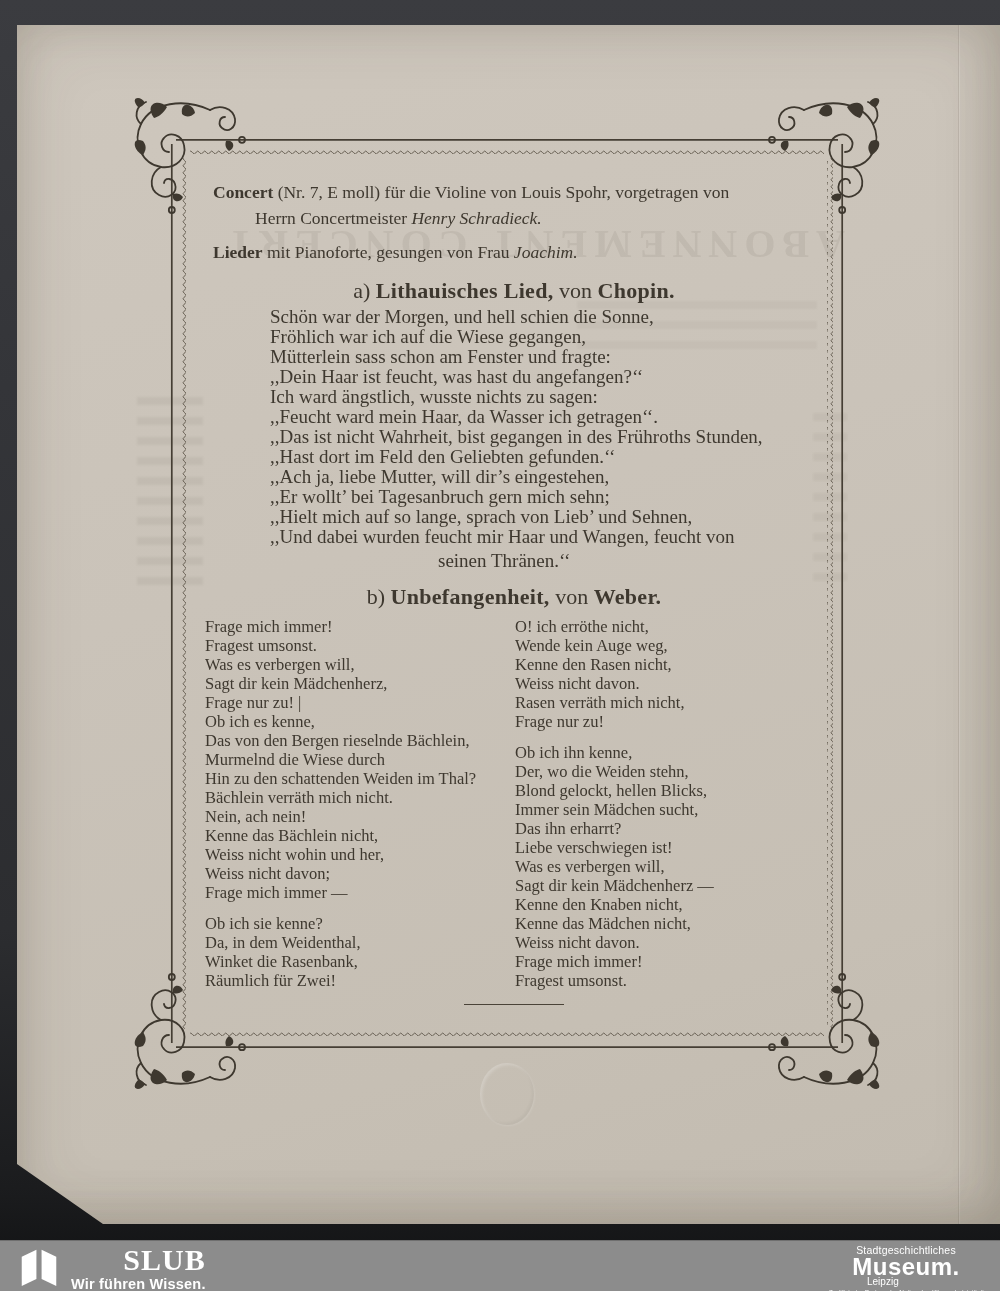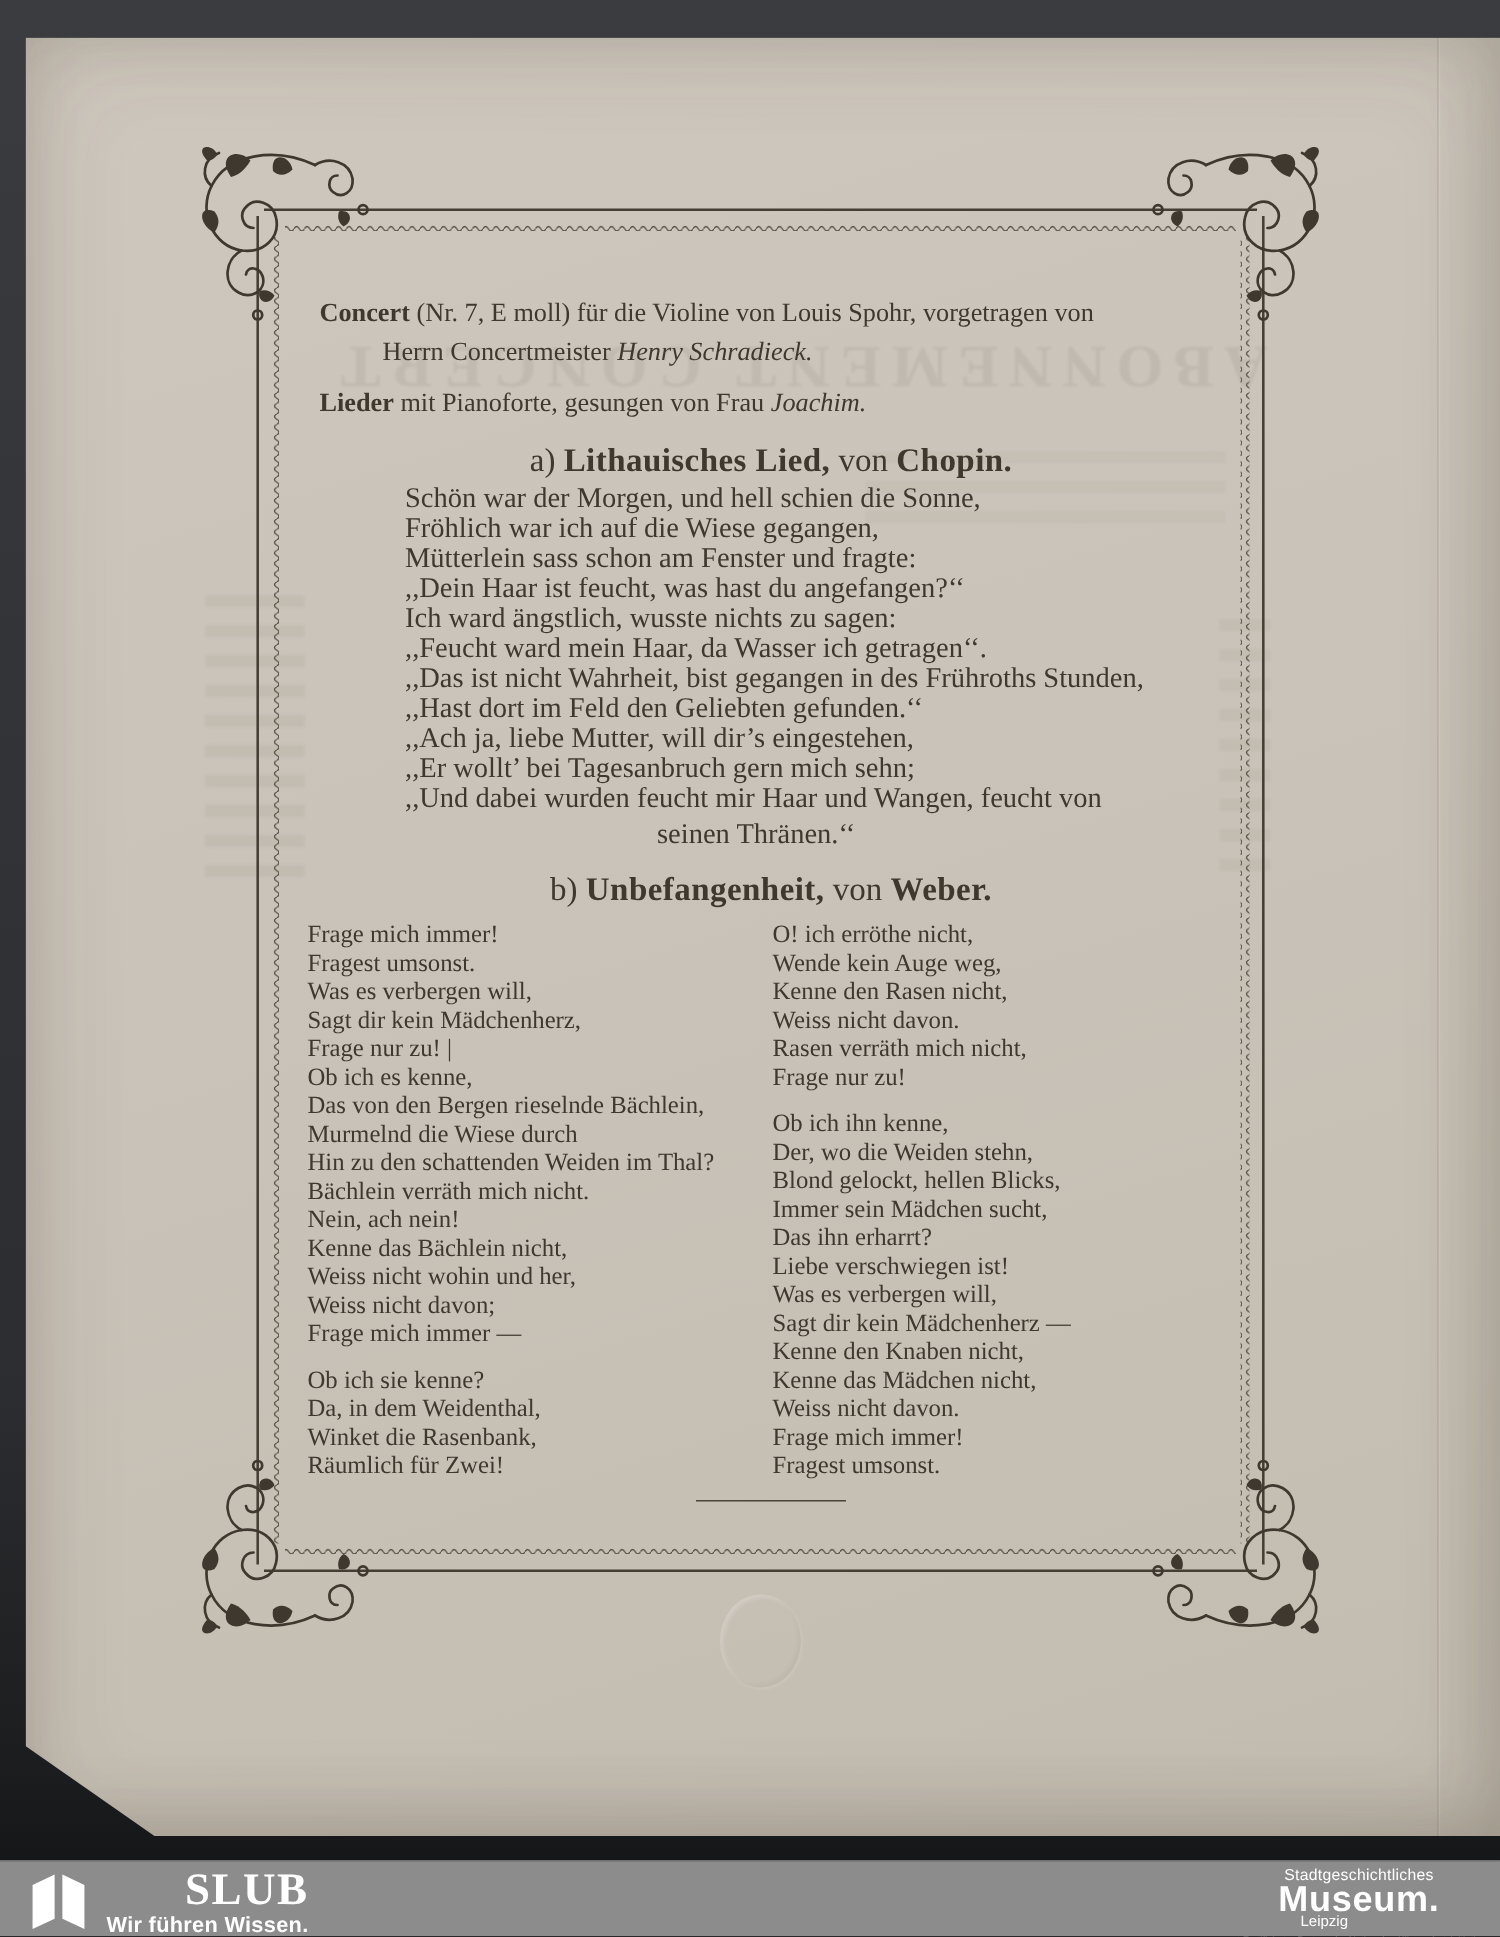--- a/index.html
+++ b/index.html
@@ -23,21 +23,21 @@
          background:repeating-linear-gradient(180deg, rgba(60,50,40,.055) 0 8px, transparent 8px 20px);}
   .smudge.a{left:120px;top:372px;width:66px;height:190px;}
   .smudge.b{left:796px;top:388px;width:34px;height:170px;opacity:.8;}
   .smudge.c{left:560px;top:276px;width:240px;height:58px;opacity:.7;}
   .stamp{position:absolute;left:463px;top:1038px;width:54px;height:62px;border-radius:50%;opacity:.55;
          box-shadow:inset 2px 2px 3px rgba(255,255,255,.38), inset -2px -2px 3px rgba(0,0,0,.07), 1px 1px 2px rgba(255,255,255,.22);}
   
   .frame-svg{position:absolute;left:109px;top:69px;width:762px;height:999px;overflow:visible;}
   
   .frame-content{position:absolute;left:154px;top:114px;width:672px;height:909px;
-         padding:56px 28px 0 42px;box-sizing:border-box;font-size:17.5px;line-height:26px;}
+         padding:40px 28px 0 42px;box-sizing:border-box;font-size:17.5px;line-height:26px;}
   .prog-line{margin:0;}
   .prog-line + .prog-line{margin-top:8px;}
   .indent2{padding-left:42px;}
   .heading{text-align:center;font-size:22px;line-height:24px;margin-top:14px;}
   .heading b{letter-spacing:.3px;}
   .poem-a{margin:4px 0 0 57px;font-size:19px;line-height:20px;}
   .poem-line{white-space:nowrap;min-height:19px;}
   .closing-line{padding-left:168px;}
   .cols{display:flex;margin:8px 0 0 -8px;font-size:16.5px;line-height:19px;}
   .col-left{width:310px;}
@@ -131,20 +131,21 @@
           <div class="poem-line">Schön war der Morgen, und hell schien die Sonne,</div>
           <div class="poem-line">Fröhlich war ich auf die Wiese gegangen,</div>
           <div class="poem-line">Mütterlein sass schon am Fenster und fragte:</div>
           <div class="poem-line">,,Dein Haar ist feucht, was hast du angefangen?‘‘</div>
           <div class="poem-line">Ich ward ängstlich, wusste nichts zu sagen:</div>
           <div class="poem-line">,,Feucht ward mein Haar, da Wasser ich getragen‘‘.</div>
           <div class="poem-line">,,Das ist nicht Wahrheit, bist gegangen in des Frühroths Stunden,</div>
           <div class="poem-line">,,Hast dort im Feld den Geliebten gefunden.‘‘</div>
           <div class="poem-line">,,Ach ja, liebe Mutter, will dir’s eingestehen,</div>
           <div class="poem-line">,,Er wollt’ bei Tagesanbruch gern mich sehn;</div>
+          <div class="poem-line">,,Hielt mich auf so lange, sprach von Lieb’ und Sehnen,</div>
           <div class="poem-line">,,Und dabei wurden feucht mir Haar und Wangen, feucht von</div>
         </div>
       <div class="poem-a closing-line poem-line">seinen Thränen.‘‘</div>
 
       <div class="heading">
         <span>b)</span>
         <b>Unbefangenheit,</b>
         <span>von</span>
         <b>Weber.</b>
       </div>

